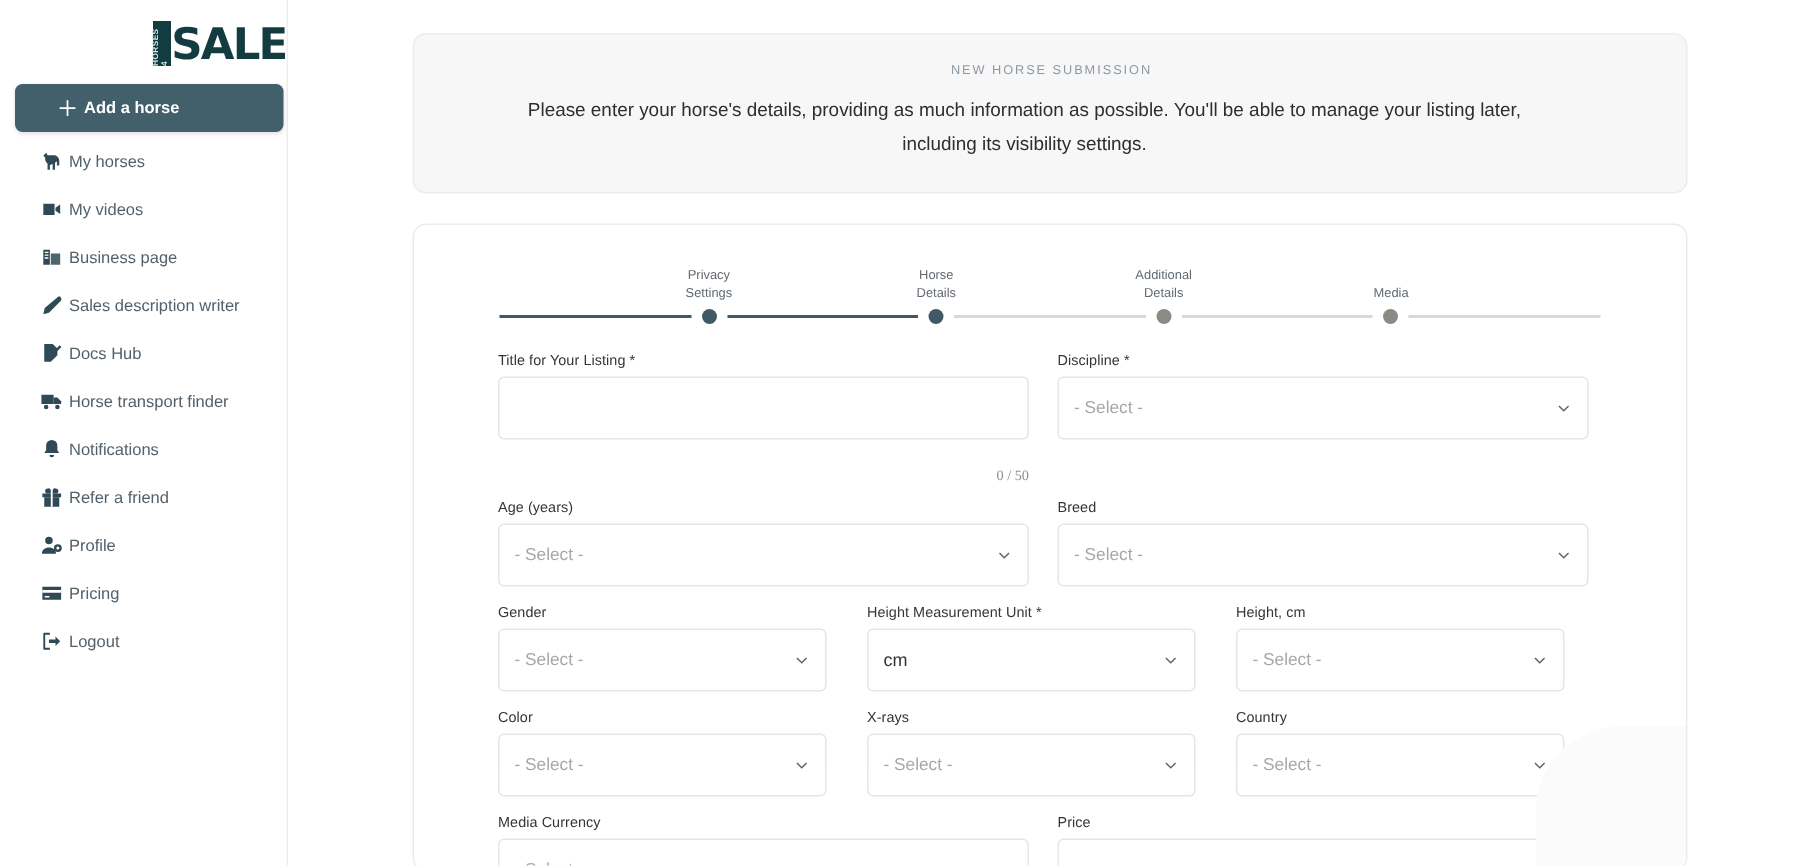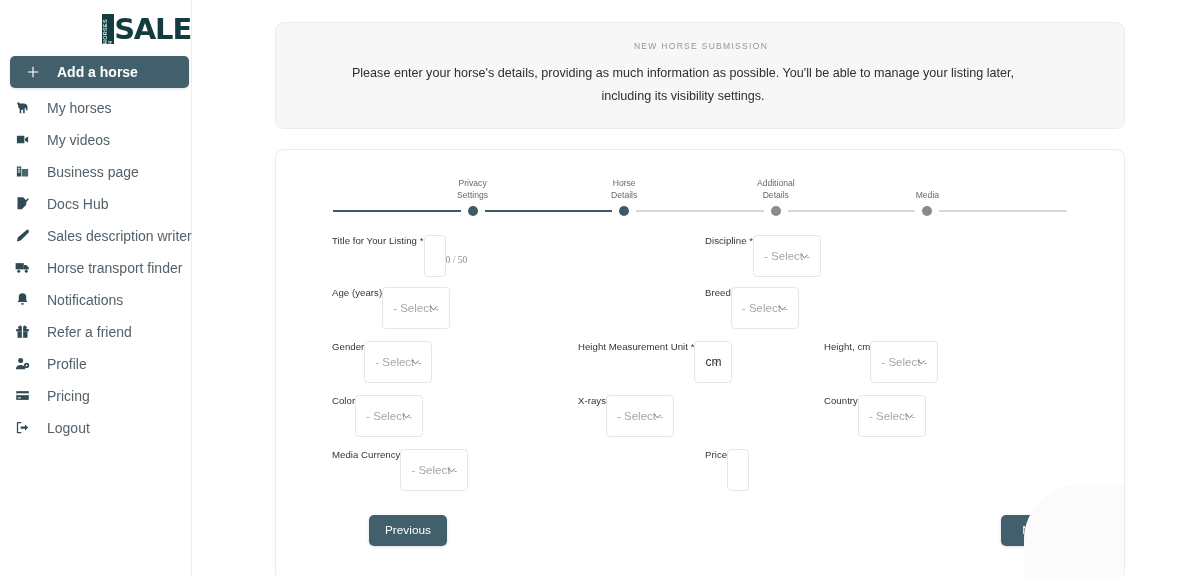--- a/index.html
+++ b/index.html
@@ -34,23 +34,23 @@
     display: flex; align-items: center; justify-content: center;
     width: 12px; line-height: 1;
   }
   .logo-word {
     font-size: 29px; font-weight: 800; letter-spacing: -1.2px;
     color: #123c3f; line-height: 30px; font-family: "DejaVu Sans", sans-serif;
   }
 
   .nav { padding: 0; margin-top: 4px; }
   .nav-item {
-    display: flex; align-items: center; gap: 16px;
-    height: 31px; padding: 0 14px;
-    font-size: 14px; color: #53616b;
+    display: flex; align-items: center; gap: 3px;
+    height: 31px; padding: 0 26px;
+    font-size: 11px; color: #53616b;
     cursor: pointer; margin: 0 0 1px 0;
     border-radius: 4px;
   }
   .nav-item .ico {
     width: 17px; height: 17px; flex: 0 0 17px;
     display: flex; align-items: center; justify-content: center;
     color: #2f4a55;
   }
   .nav-item .ico svg { width: 15px; height: 15px; fill: currentColor; }
   .nav-item.active {
@@ -107,21 +107,21 @@
   .dot.done { background: #3f5a66; }
   .step-label {
     position: absolute; bottom: 14px; left: 50%; transform: translateX(-50%);
     font-size: 8.6px; color: #636b72; text-align: center; line-height: 1.45;
     white-space: nowrap; width: 70px;
   }
 
   
   .row { display: flex; margin-bottom: 10px; }
   .row.r2 { margin-bottom: 12px; }
-  .field { display: flex; }
+  .field { display: flex; flex-direction: column; }
   .f-lab {
     font-size: 9.6px; color: #32363a; margin-bottom: 5px; font-weight: 400;
     letter-spacing: .05px;
   }
   .ctrl {
     height: 42px; border: 1px solid #e6e6e6; border-radius: 4px;
     background: #ffffff; display: flex; align-items: center;
     padding: 0 10px; font-size: 11.5px; color: #a7a7a7;
     position: relative; cursor: pointer;
   }
@@ -209,34 +209,34 @@
               <path d="M11 8h10v12H11z" opacity=".85"></path>
               <path d="M4.5 6h4v1.5h-4zM4.5 9h4v1.5h-4zM4.5 12h4v1.5h-4z" fill="#fff"></path>
             </svg>
         </span>
         <span class="nav-label">Business page</span>
       </div>
 
       <div class="nav-item">
         <span class="ico">
           <svg viewBox="0 0 24 24">
+              <path d="M19.5 2.5a3 3 0 0 1 2 5L9 20l-6 1.5L4.5 15z"></path>
+            </svg>
+        </span>
+        <span class="nav-label">Sales description writer</span>
+      </div>
+
+      <div class="nav-item">
+        <span class="ico">
+          <svg viewBox="0 0 24 24">
               <path d="M4 2h9l5 5v7l-7 7H4z"></path>
               <path d="M20.5 3.5l1.8 1.8-6.6 6.6-2.4.6.6-2.4z"></path>
             </svg>
         </span>
         <span class="nav-label">Docs Hub</span>
-      </div>
-
-      <div class="nav-item">
-        <span class="ico">
-          <svg viewBox="0 0 24 24">
-              <path d="M19.5 2.5a3 3 0 0 1 2 5L9 20l-6 1.5L4.5 15z"></path>
-            </svg>
-        </span>
-        <span class="nav-label">Sales description writer</span>
       </div>
 
       <div class="nav-item">
         <span class="ico">
           <svg viewBox="0 0 24 24">
               <path d="M1 5h13v10H1z"></path>
               <path d="M14 8h4l4 4v3h-8z"></path>
               <circle cx="6" cy="18" r="2.4"></circle>
               <circle cx="18" cy="18" r="2.4"></circle>
             </svg>

